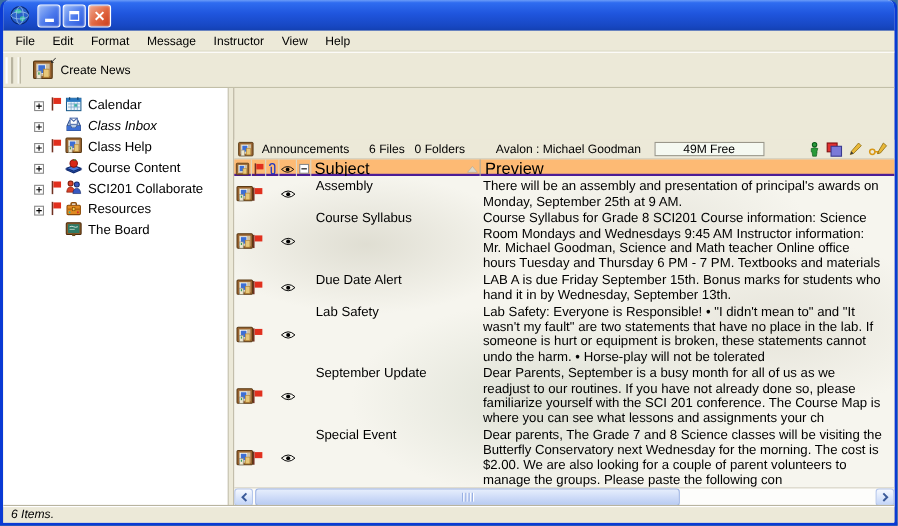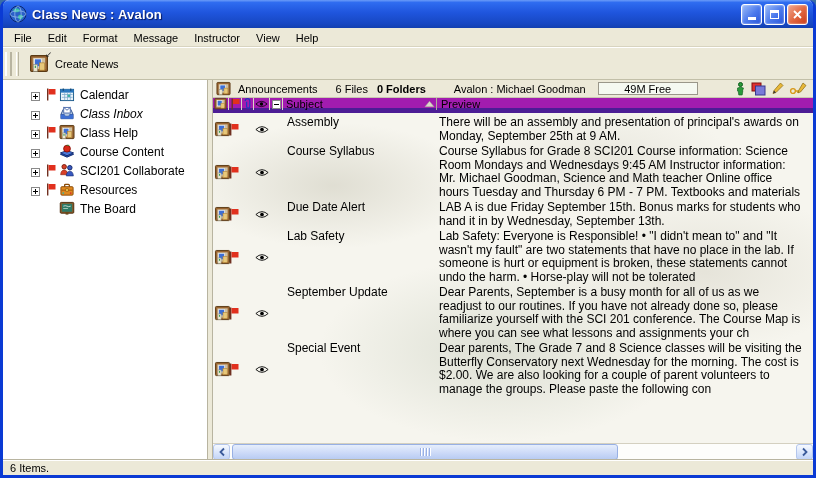--- a/index.html
+++ b/index.html
@@ -64,38 +64,38 @@
   .tree-children { margin-left:24px; }
   .tree-flag { width:13px; flex:0 0 13px; display:flex; align-items:center; }
   .tree-icon { width:17px; height:16px; flex:0 0 17px; margin-right:4px; }
   .tree-label { color:#000; }
   .tree-label.italic { font-style:italic; }
   .panel-divider { width:5px; flex:0 0 5px; background:#ece9d8; border-right:1px solid #b8b4a0; }
   
   .right-panel { flex:1; display:flex; flex-direction:column; min-width:0; }
   .panel-header {
     height:18px; flex:0 0 18px; display:flex; align-items:center; font-size:11px;
-    background:#ece9d8; border-bottom:1px solid #cac6b2; padding:0 6px 0 3px; white-space:nowrap;
+    background:#ece9d8; border-bottom:1px solid #cac6b2; padding:0 6px 0 3px; white-space:nowrap;margin-top:47px;
   }
   .ph-icon { width:15px; height:14px; margin-right:7px; }
   .ph-title { margin-right:18px; }
   .ph-files { margin-right:9px; }
-  .ph-folders { margin-right:28px;font-weight:bold; }
+  .ph-folders { margin-right:28px; }
   .ph-user { margin-right:12px; }
   .free-box {
     width:100px; height:13px; background:#f5f9f1; border:1px solid #9a978a;
     display:flex; align-items:center; justify-content:center; font-size:11px;
   }
   .ph-spacer { flex:1; }
   .ph-tools { display:flex; align-items:center; gap:6px; }
   .ph-tools svg { display:block; }
   .col-header {
     height:15px; flex:0 0 15px; display:grid; align-items:center;
     grid-template-columns:16px 13px 12px 16px 13px 1fr 14px 376px;
-    background:#a21caf; border-bottom:5px solid #4c1d95; font-size:11px;
+    background:#fdba74; border-bottom:2px solid #4c1d95; font-size:15px;
   }
   .col-cell { display:flex; align-items:center; justify-content:center; height:100%;
     border-right:1px solid #dbd7c6; }
   .col-cell.text { justify-content:flex-start; padding-left:3px; border-right:none; }
   .col-cell.sort { border-right:1px solid #b0ac9c; }
   .col-cell.preview-h { justify-content:flex-start; padding-left:4px; border-right:none; }
   
   .list-body {
     flex:1; overflow:hidden; padding-top:2px;
     background:
@@ -128,40 +128,39 @@
     width:386px; margin:0 0 0 2px; border:1px solid #98b0e4; border-radius:3px;
     background:linear-gradient(180deg,#e6eefc 0%,#cfdcf8 50%,#b8cbf2 100%);
     display:flex; align-items:center; justify-content:center; gap:2px;
   }
   .sb-grip { width:1px; height:8px; background:#98b0e4; box-shadow:1px 0 0 #fff; }
   .sb-track { flex:1; }
   
   .statusbar {
     height:15px; flex:0 0 15px; background:#ece9d8; border-top:1px solid #fff;
     box-shadow:0 -1px 0 #b8b4a0; display:flex; align-items:center;
-    font-size:11px; padding-left:7px;
+    font-size:11px; padding-left:7px;font-style:italic;
   }
   svg { overflow:visible; }
 </style>
 </head>
 <body>
 
 <div class="window">
 
   <div class="titlebar">
     <span class="app-icon">
       <svg width="18" height="18" viewBox="0 0 18 18">
           <circle cx="9" cy="9" r="8" fill="#2a60c8" stroke="#0a2870"></circle>
           <path d="M4 5 Q7 2 10 4 Q12 6 9 7 Q5 8 4 5Z" fill="#35c0a0"></path>
           <path d="M10 10 Q14 9 14 12 Q13 15 10 14 Q8 12 10 10Z" fill="#35c0a0"></path>
           <ellipse cx="9" cy="9" rx="8" ry="3.2" fill="none" stroke="#9cc4f0" stroke-width=".7"></ellipse>
           <ellipse cx="9" cy="9" rx="3.2" ry="8" fill="none" stroke="#9cc4f0" stroke-width=".7"></ellipse>
         </svg>
     </span>
-    <span class="title-text">Class News : Avalon</span>
     <span class="win-btn">
         <span class="glyph-min"></span>
       </span>
     <span class="win-btn">
         <span class="glyph-max"></span>
       </span>
     <span class="win-btn close">
         <svg width="11" height="11" viewBox="0 0 11 11">
           <path d="M2 2 L9 9 M9 2 L2 9" stroke="#fff" stroke-width="1.8"></path>
         </svg>

